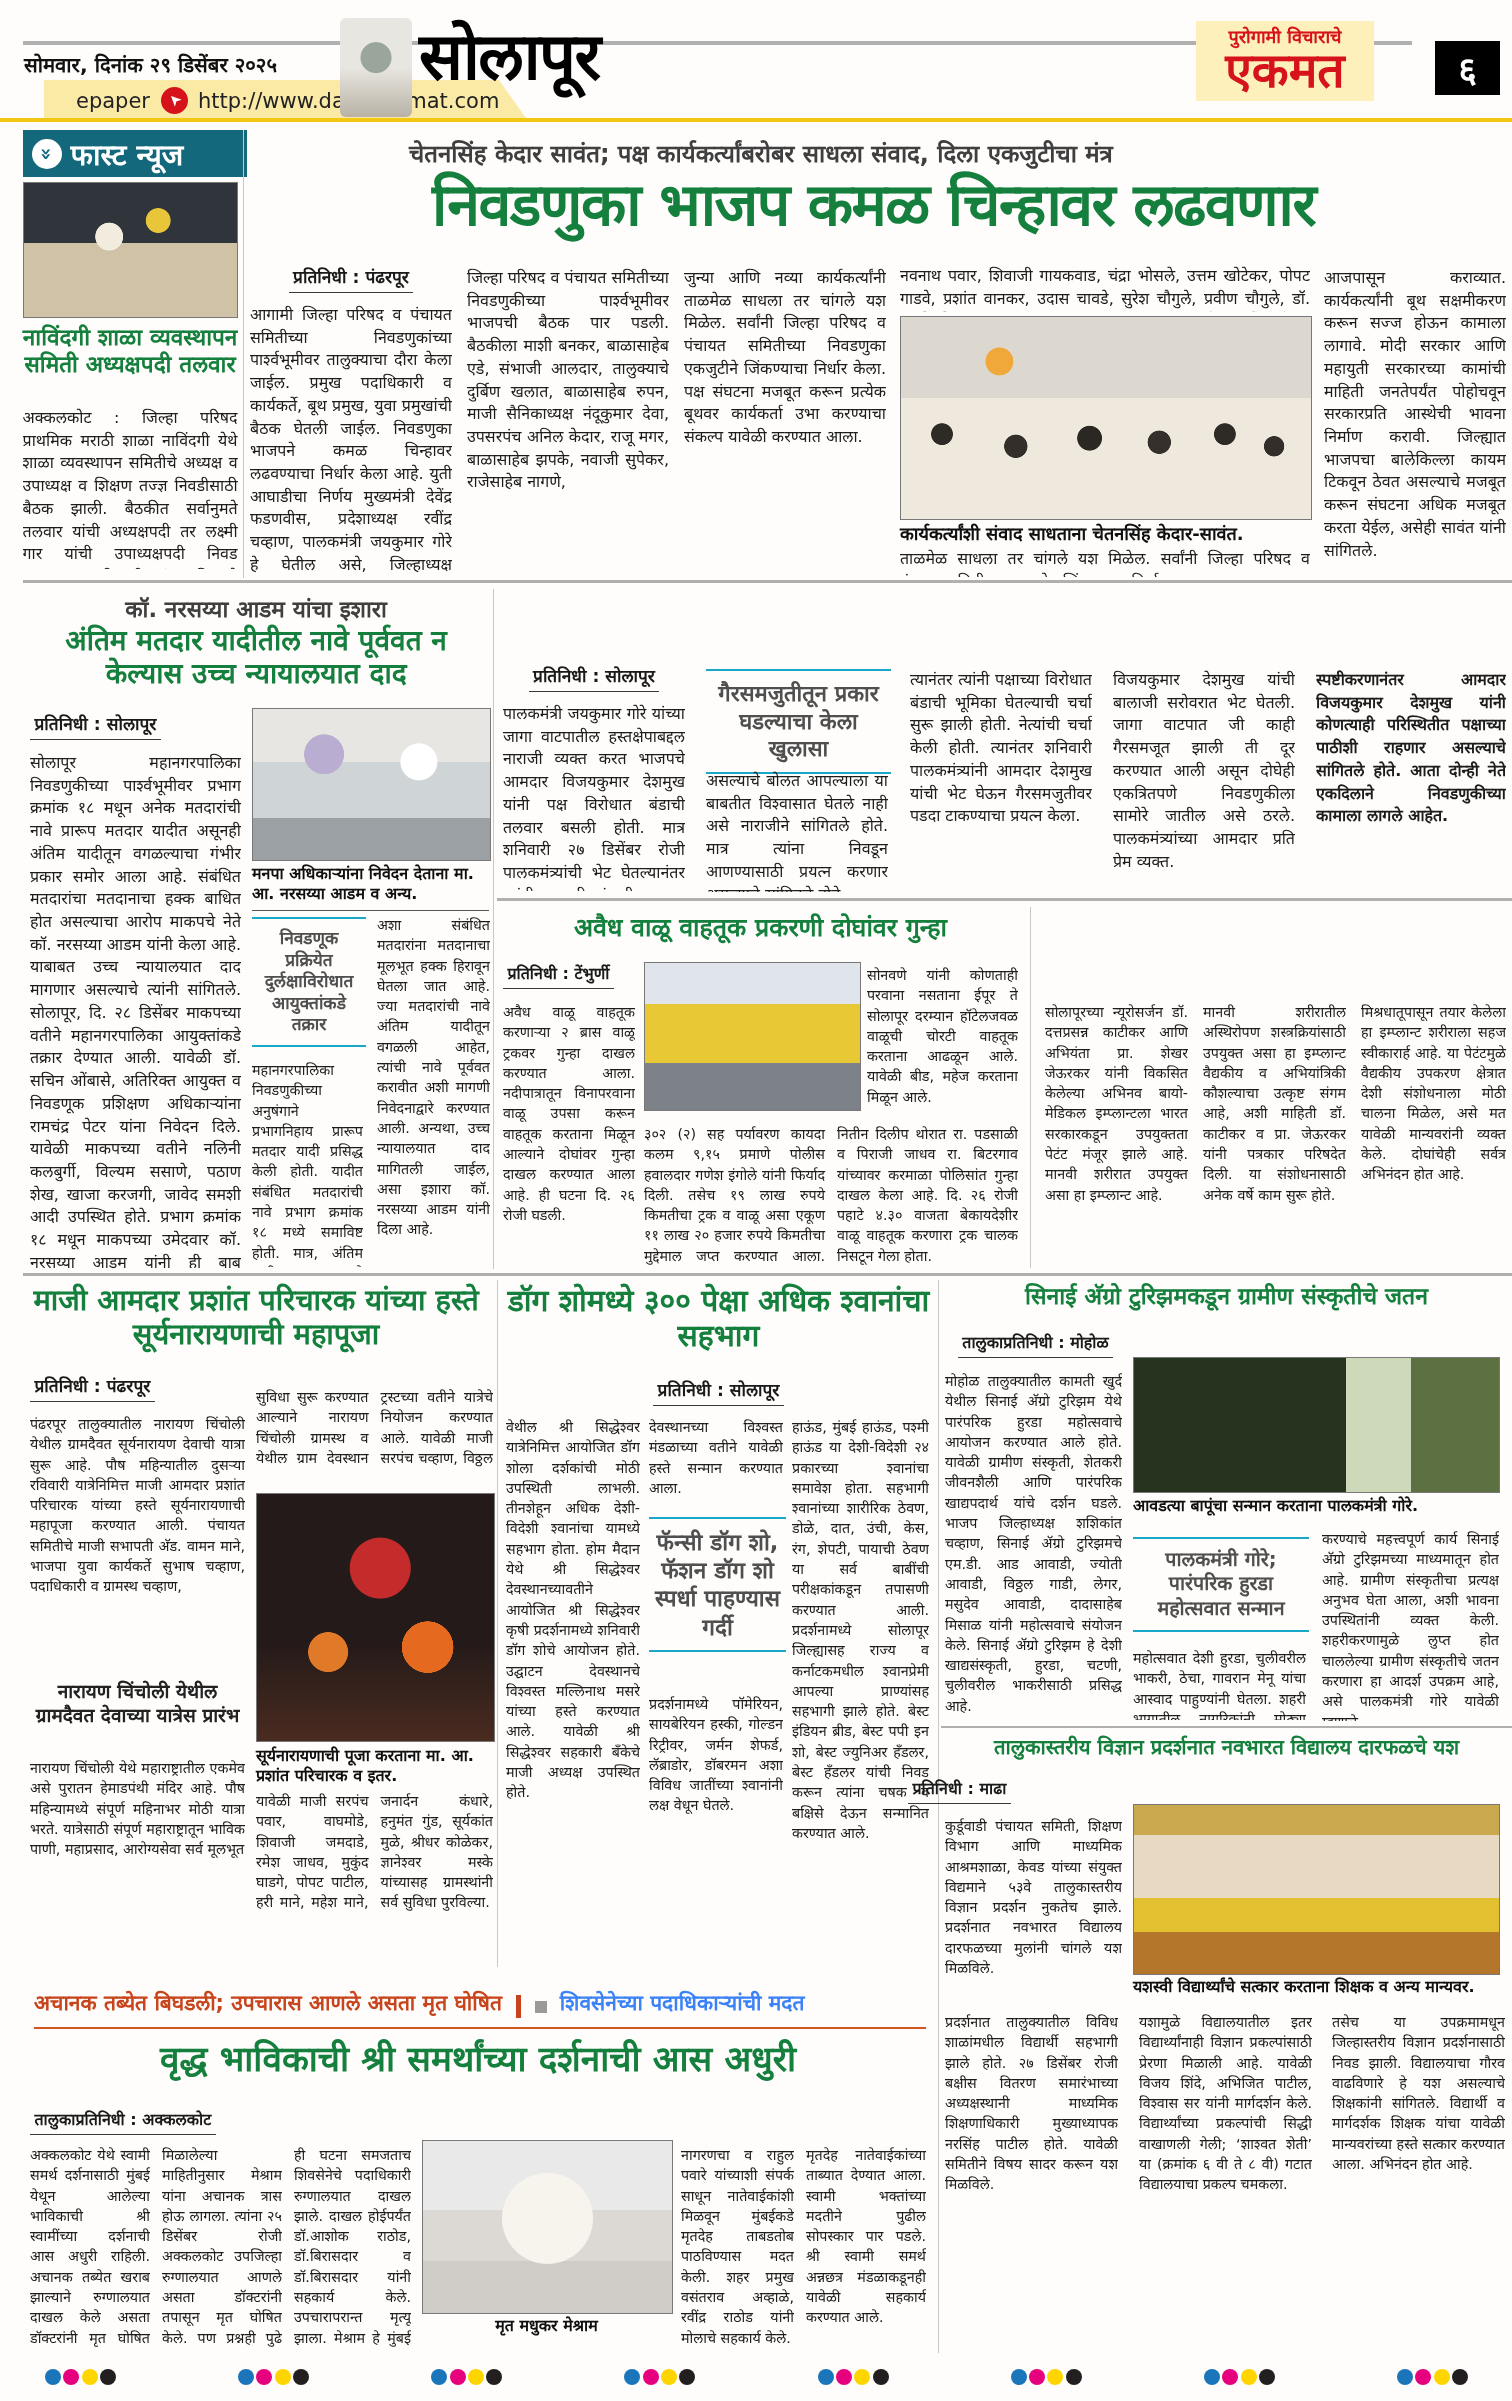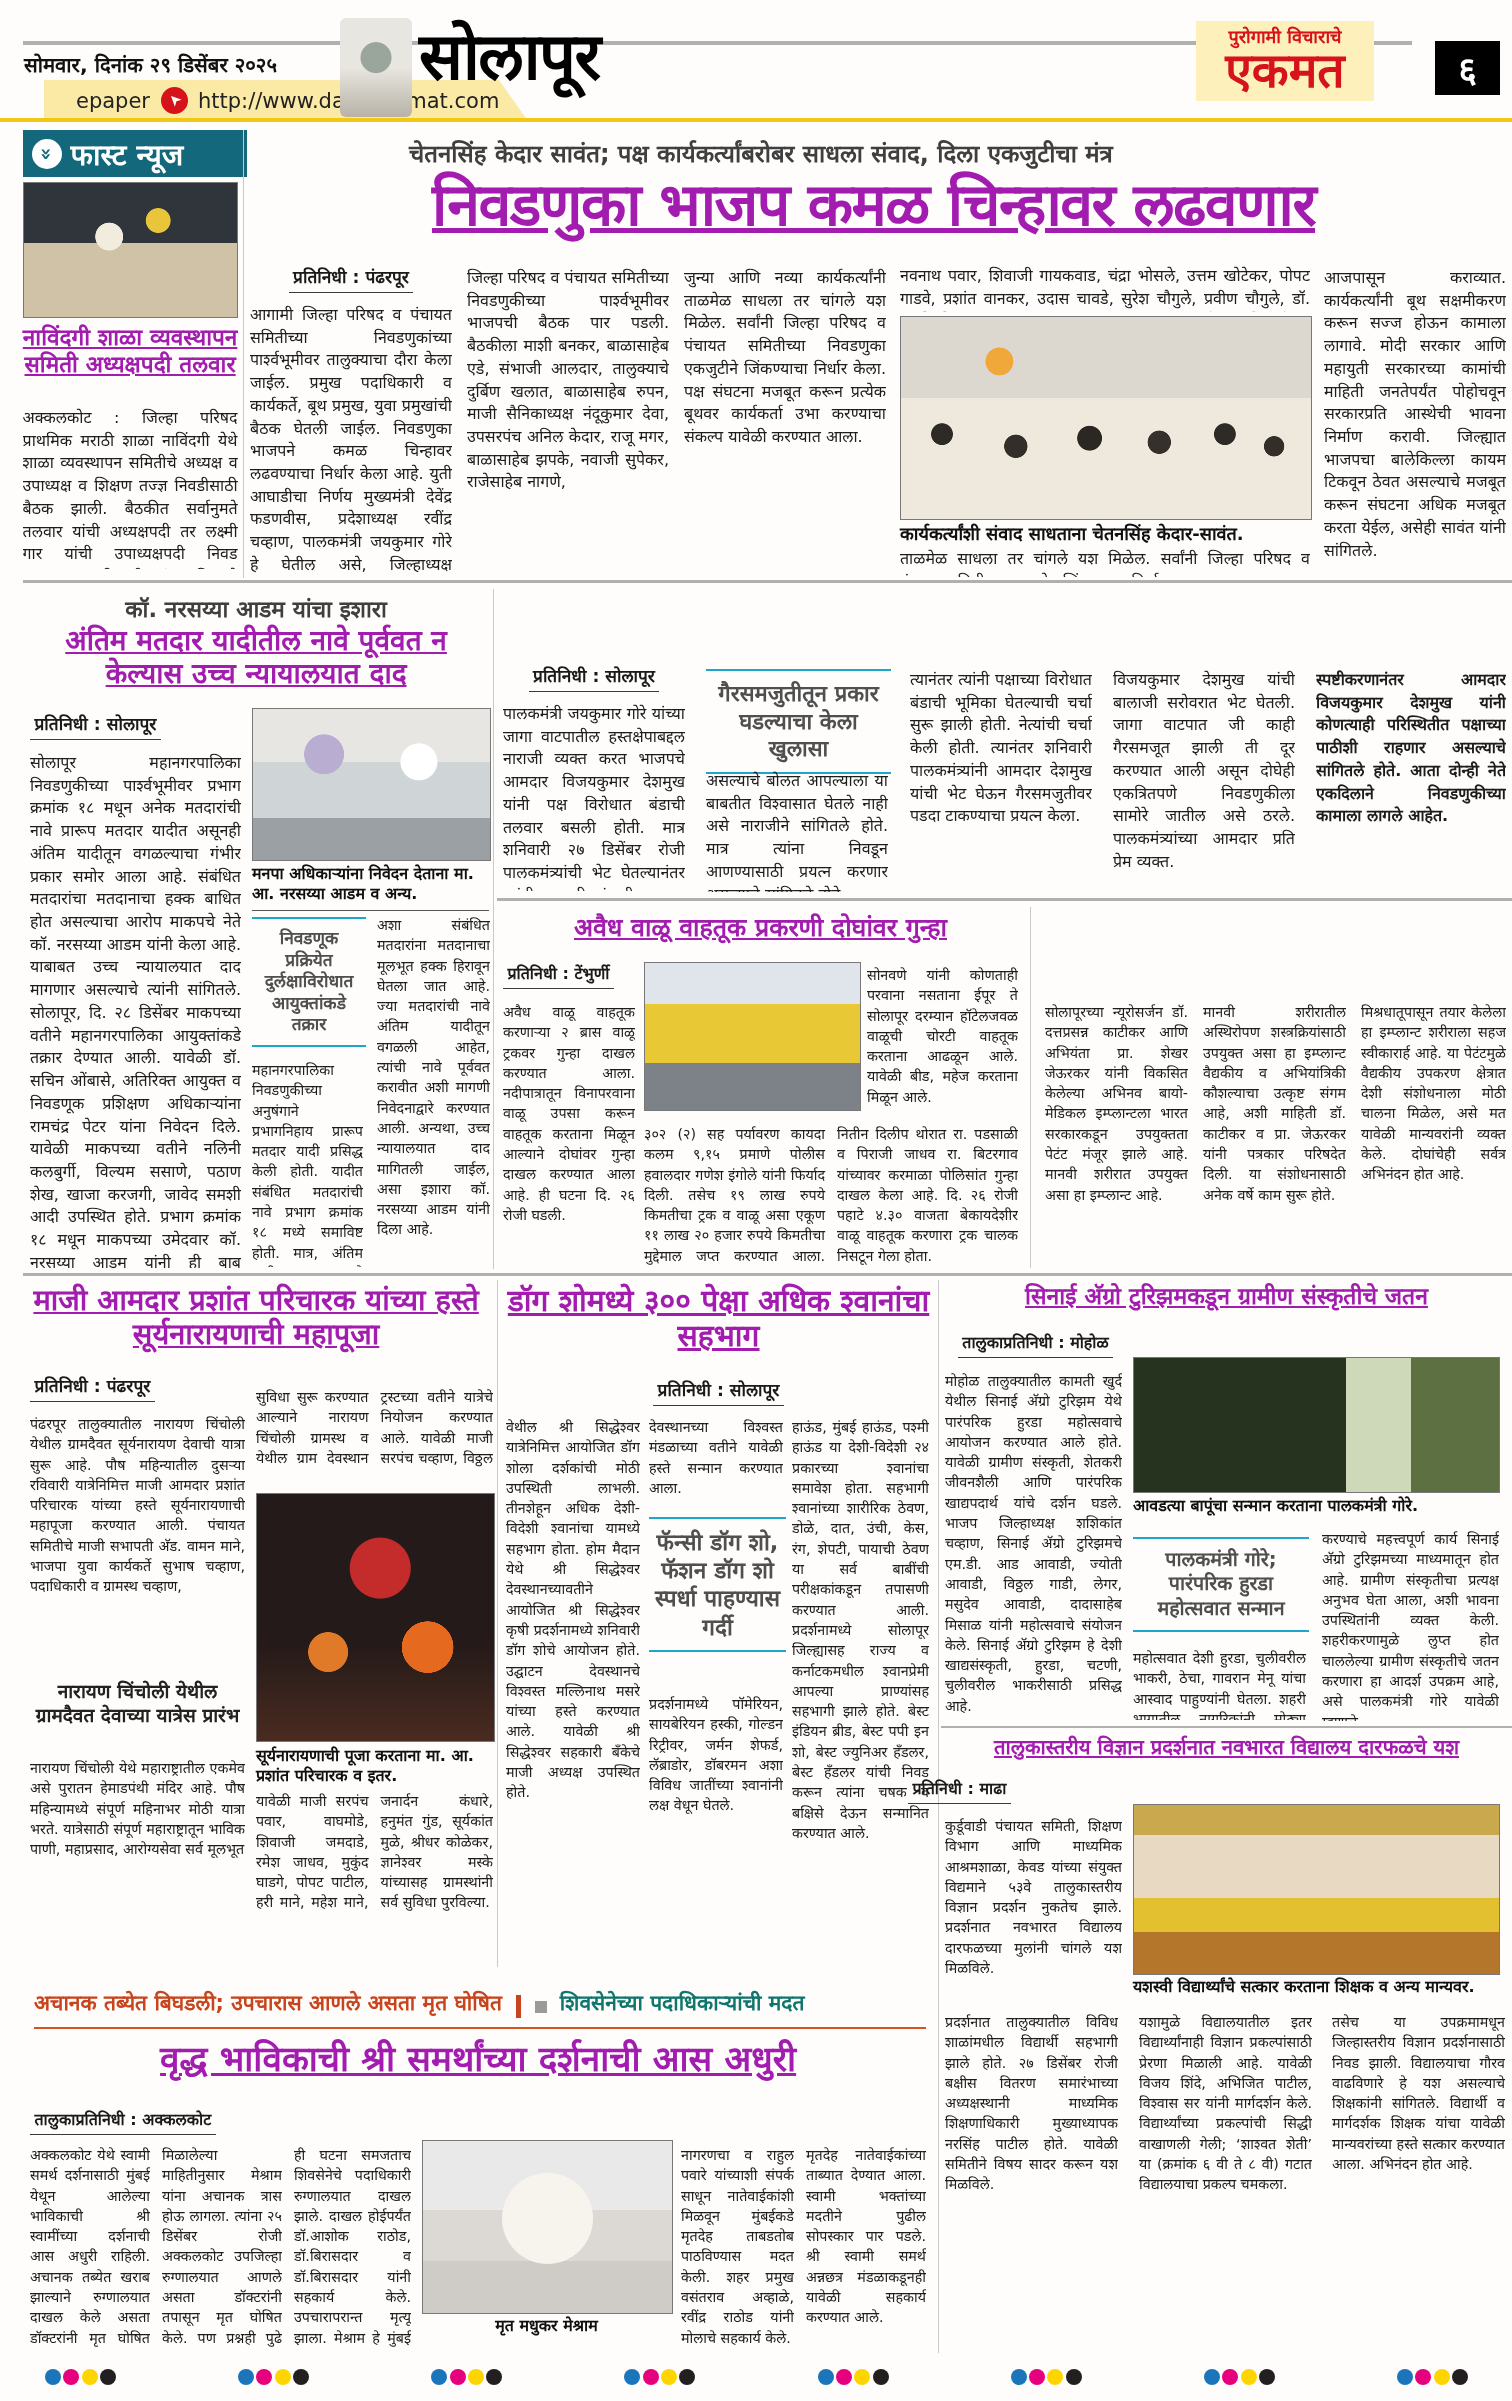--- a/index.html
+++ b/index.html
@@ -15,31 +15,31 @@
           display:flex;align-items:center;justify-content:center;font-size:15px;transform:rotate(-135deg);}
   .city{font-size:65px;font-weight:800;color:#000;letter-spacing:-1.5px;line-height:1;}
   .tagline{font-size:18px;font-weight:700;color:#d6121b;}
   .brand{font-size:48px;font-weight:800;color:#d6121b;line-height:1.05;}
   .pagenum{background:#000;color:#fff;font-size:35px;font-weight:700;display:flex;align-items:center;justify-content:center;}
   .fastbar{background:#14687c;color:#fff;display:flex;align-items:center;gap:9px;padding-left:9px;}
   .fastbar .tt{font-size:29px;font-weight:800;}
   .chev{width:30px;height:30px;border-radius:50%;background:#fff;color:#14687c;font-weight:800;
         display:flex;align-items:center;justify-content:center;font-size:19.6px;transform:rotate(90deg);}
   .kicker{font-size:24px;font-weight:800;color:#3f3f3f;text-align:center;}
-  .hl{font-weight:800;color:#a21caf;text-align:center;line-height:1.18;text-decoration:underline;}
+  .hl{font-weight:800;color:#15803d;text-align:center;line-height:1.18;}
   .hl-lead{font-size:59px;letter-spacing:-1.5px;white-space:nowrap;}
   .byline{font-weight:700;font-size:17.3px;border-bottom:1.5px solid #3a3a3a;display:inline-block;padding:0 4.5px 3.8px 4.5px;}
   .bt{font-size:16px;line-height:1.42;text-align:justify;color:#1c1c1c;}
   .bt-s{font-size:14.3px;line-height:1.42;text-align:justify;color:#1c1c1c;}
   .photo{border:0.8px solid #787878;}
   .caption{font-weight:700;font-size:16px;color:#101010;line-height:1.25;}
   .boxhead{border-top:2.3px solid #1ba7c9;border-bottom:2.3px solid #1ba7c9;color:#4f4f4f;
            font-weight:800;text-align:center;padding:9px 1.5px;line-height:1.25;}
   .redk{color:#c8441c;font-weight:800;font-size:21px;}
-  .grayk{color:#0f766e;font-weight:800;font-size:21px;}
+  .grayk{color:#3b82f6;font-weight:800;font-size:21px;}
   .redbar{display:inline-block;width:4.5px;height:22.6px;background:#c8441c;vertical-align:middle;margin:0 10.5px;}
   .graysq{display:inline-block;width:12px;height:12px;background:#9a9a9a;vertical-align:middle;margin-right:9px;}
   .subhead-inline{font-weight:800;font-size:19px;text-align:center;color:#222;margin:10.5px 0;line-height:1.3;}
   .c2{columns:2;column-gap:12px;}
   .reg-dots{display:flex;justify-content:space-between;}
   .dot-cluster{display:flex;gap:2.3px;}
   .dot{width:16px;height:16px;border-radius:50%;}
   
   .ph-fast{background:radial-gradient(circle at 63% 28%,#e9c53a 0 12px,transparent 12.8px),
            radial-gradient(circle at 40% 40%,#f2ecdf 0 13.6px,transparent 14.3px),

